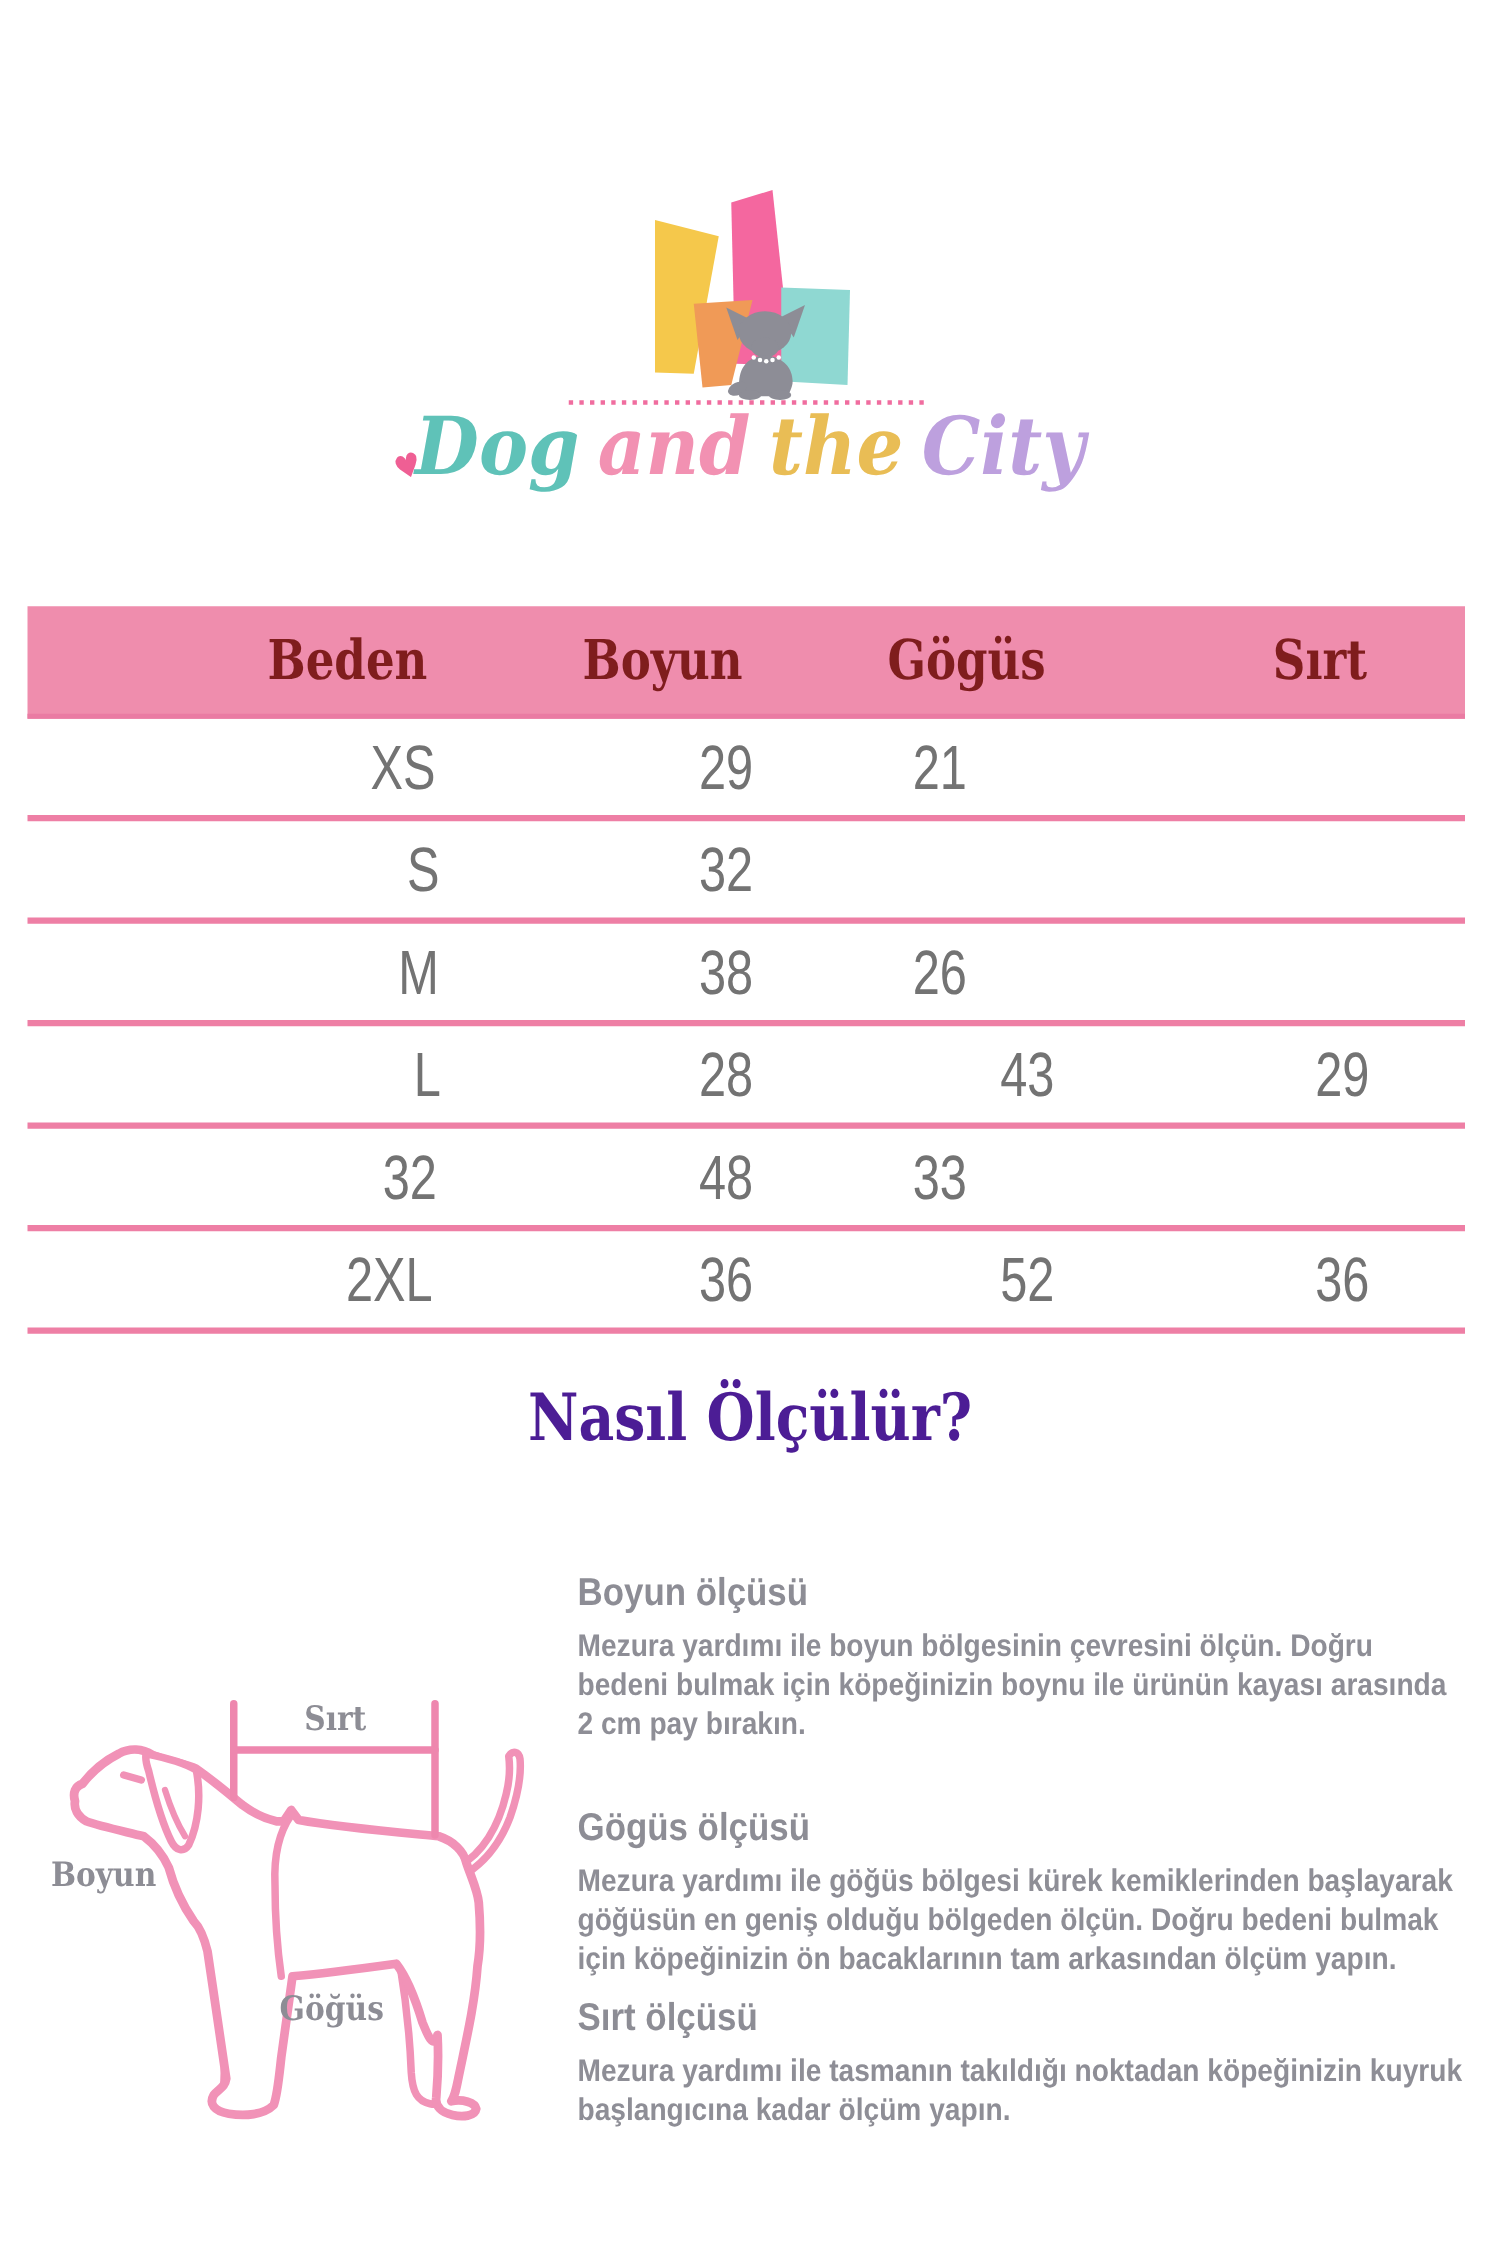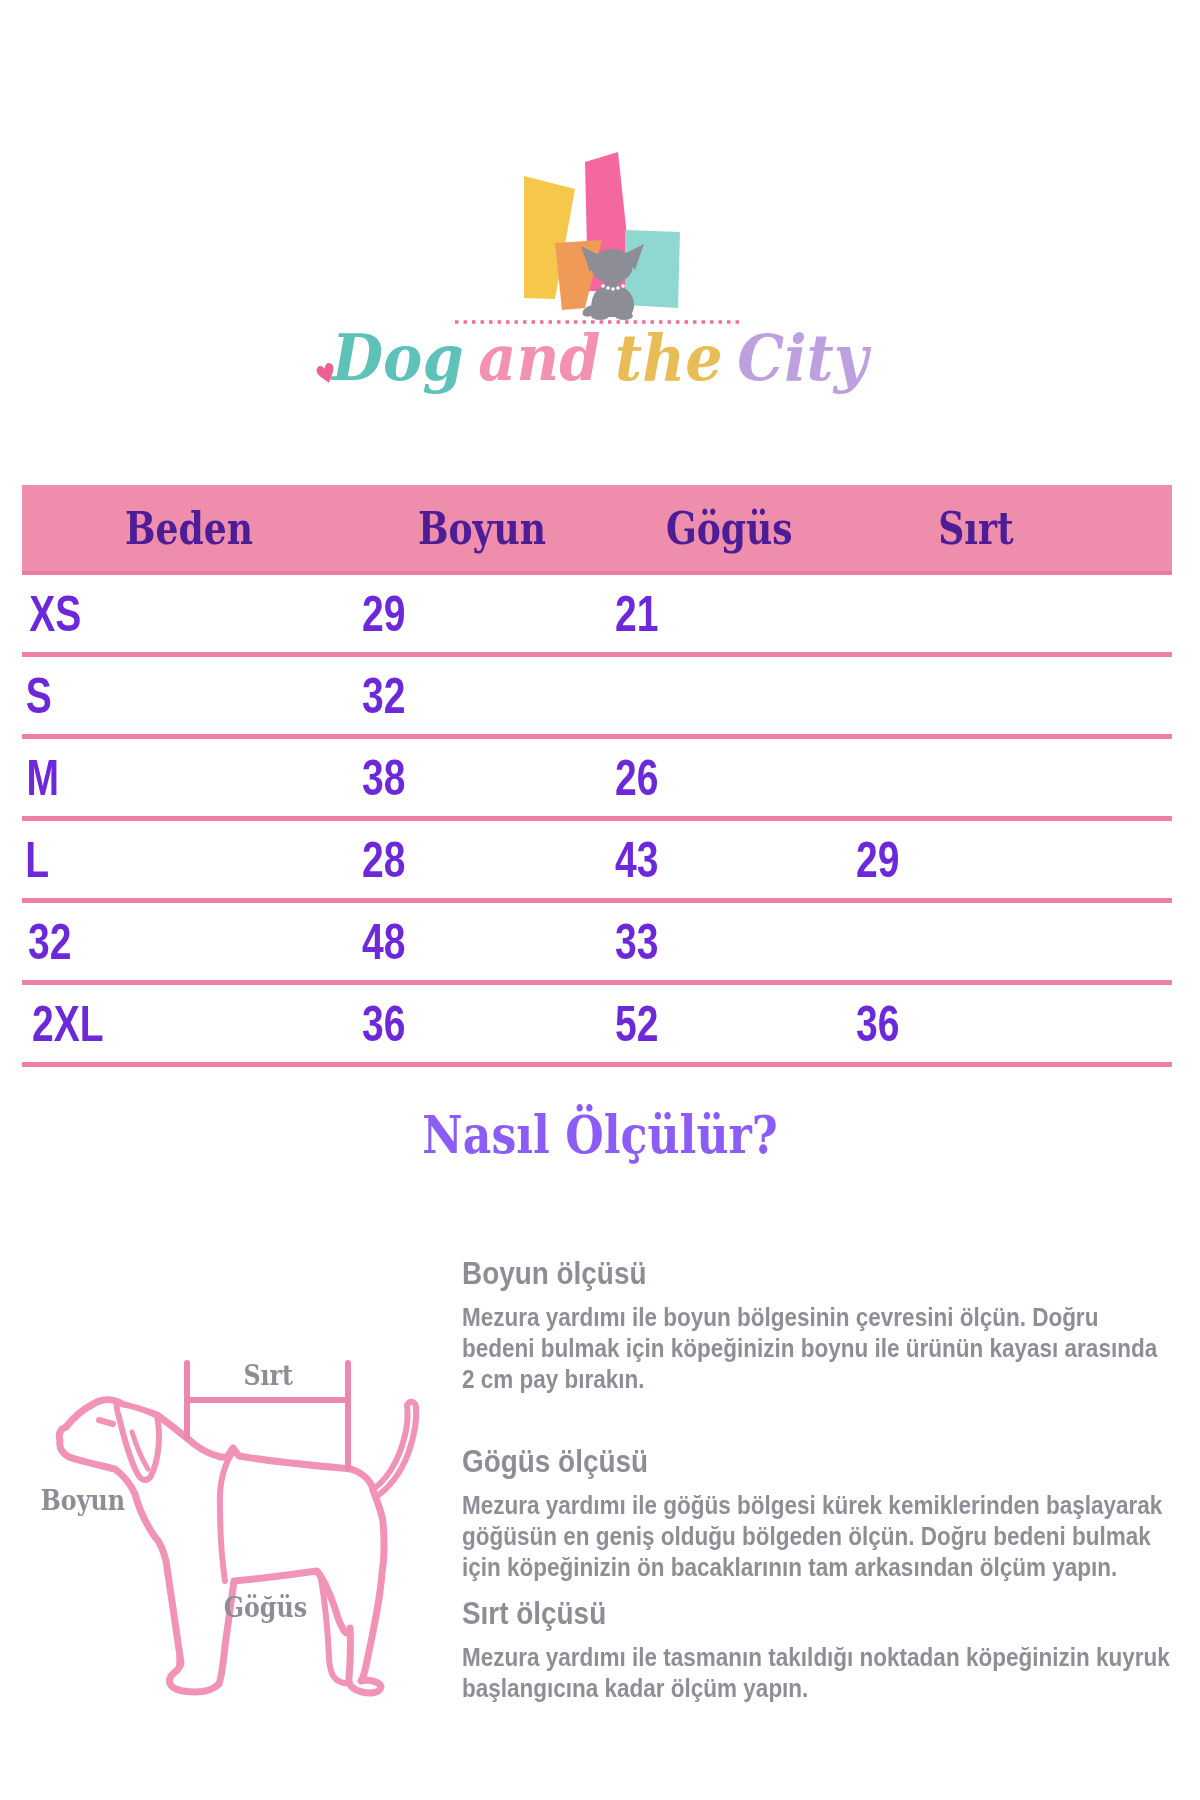--- a/index.html
+++ b/index.html
@@ -22,33 +22,33 @@
   .word-city { color:#bda0de; }
   .heart {
     position:absolute; left:-18px; bottom:6px; font-size:26px; color:#ef5f94;
     font-style:normal; transform:rotate(-18deg);
   }
   
   .size-table { position:absolute; left:22px; top:485px; width:1150px; }
   .cols { display:grid; grid-template-columns:29% 22% 21% 28%; align-items:center; }
   .thead { height:86px; background:#ef8dad; border-bottom:4px solid #ea7ba3; }
   .th {
-    text-align:center; color:#4c1d95; font-family:"DejaVu Serif", serif;
+    text-align:right; color:#7f1d1d; font-family:"DejaVu Serif", serif;
     font-weight:bold; font-size:44px;
   }
   .th span, .cell span { display:inline-block; }
   .th span { transform:scaleX(.82); }
   .c4 { padding-right:70px; }
   .row { height:77px; border-bottom:5px solid #ee7fa5; }
-  .cell { text-align:left; color:#6d28d9; font-weight:bold; font-size:50px; }
+  .cell { text-align:right; color:#737373; font-weight:normal; font-size:50px; }
   .cell span { transform:scaleX(.78); }
   
   .how-title {
     position:absolute; left:0; top:1104px; width:1200px; text-align:center;
-    color:#8b5cf6; font-family:"DejaVu Serif", serif; font-weight:bold;
+    color:#4c1d95; font-family:"DejaVu Serif", serif; font-weight:bold;
     font-size:52px; margin:0;
   }
   .how-title span { display:inline-block; transform:scaleX(.85); }
   
   .diagram { position:absolute; left:20px; top:1340px; width:460px; height:380px; }
   .diagram svg { position:absolute; left:0; top:0; }
   .dlabel {
     position:absolute; color:#8d8d95; font-family:"DejaVu Serif", serif;
     font-weight:bold; font-size:27px; text-align:center; width:110px;
   }

